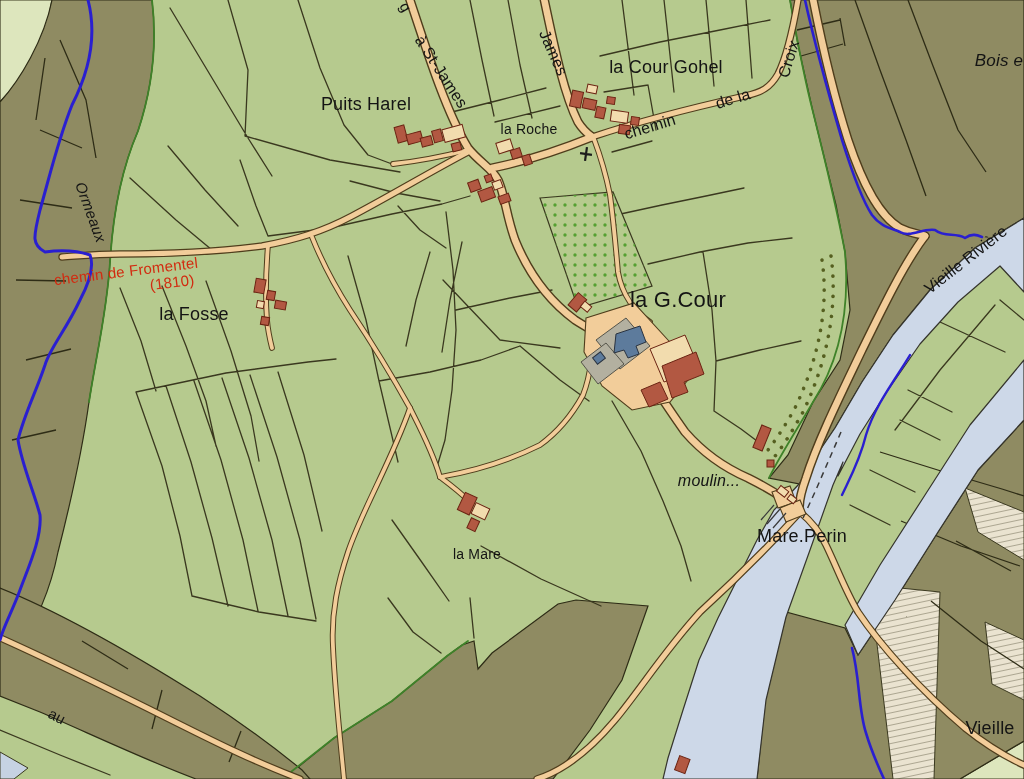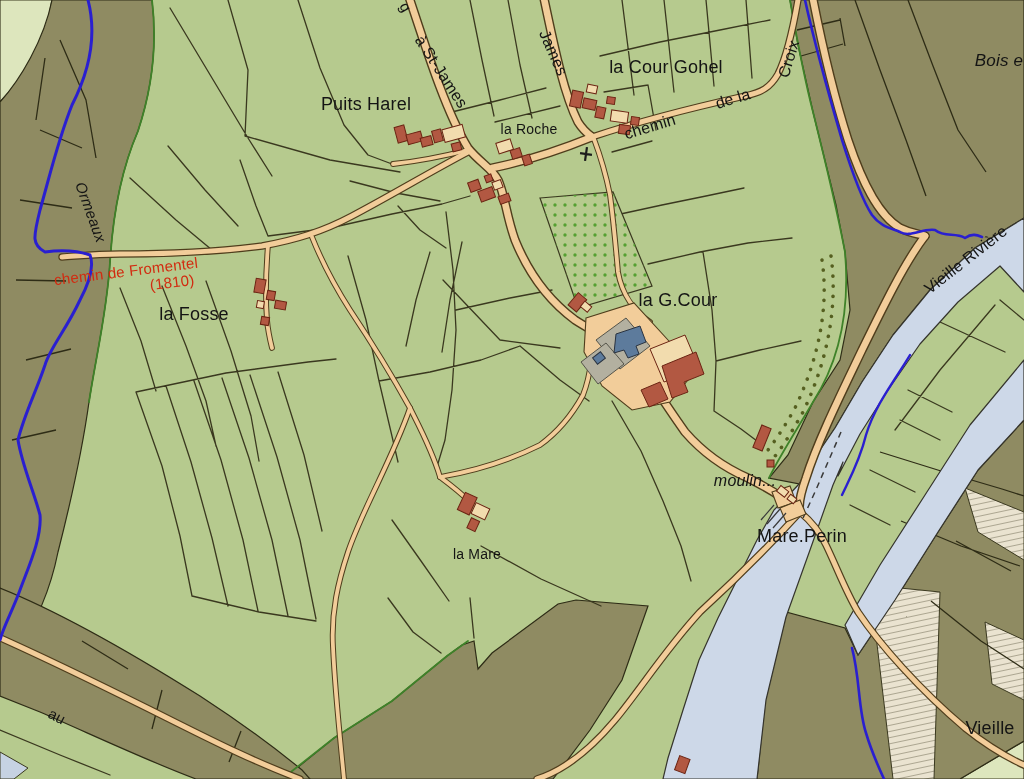--- a/index.html
+++ b/index.html
@@ -231,20 +231,20 @@
   <span class="lbl" style="left:366px;top:104px;font-size:18px">Puits Harel</span>
   <span class="lbl" style="left:529px;top:129px;font-size:14px">la Roche</span>
   <span class="lbl" style="left:650px;top:127px;font-size:16px;transform:translate(-50%,-50%) rotate(-17deg)">chemin</span>
   <span class="lbl" style="left:733px;top:99px;font-size:16px;transform:translate(-50%,-50%) rotate(-17deg)">de la</span>
   <span class="lbl" style="left:789px;top:59px;font-size:16px;transform:translate(-50%,-50%) rotate(-73deg)">Croix</span>
   <span class="lbl it" style="left:999px;top:60px;font-size:17px">Bois e</span>
   <span class="lbl it" style="left:91px;top:212px;font-size:15px;transform:translate(-50%,-50%) rotate(70deg)">Ormeaux</span>
   <span class="lbl red" style="left:126px;top:271px;font-size:15px;transform:translate(-50%,-50%) rotate(-7deg)">chemin de Fromentel</span>
   <span class="lbl red" style="left:172px;top:282px;font-size:15px;transform:translate(-50%,-50%) rotate(-7deg)">(1810)</span>
   <span class="lbl" style="left:194px;top:314px;font-size:18px">la Fosse</span>
-  <span class="lbl" style="left:678px;top:300px;font-size:18px">la G.Cour</span>
-  <span class="lbl it" style="left:745px;top:481px;font-size:16px">moulin...</span>
+  <span class="lbl" style="left:678px;top:300px;font-size:22px">la G.Cour</span>
+  <span class="lbl it" style="left:709px;top:481px;font-size:16px">moulin...</span>
   <span class="lbl" style="left:802px;top:536px;font-size:18px">Mare.Perin</span>
   <span class="lbl" style="left:477px;top:554px;font-size:14px">la Mare</span>
   <span class="lbl" style="left:966px;top:260px;font-size:16px;transform:translate(-50%,-50%) rotate(-38deg)">Vieille Rivière</span>
   <span class="lbl" style="left:990px;top:728px;font-size:18px">Vieille</span>
   <span class="lbl" style="left:57px;top:716px;font-size:15px;transform:translate(-50%,-50%) rotate(27deg)">au</span>
 </div>
 
 </body></html>

